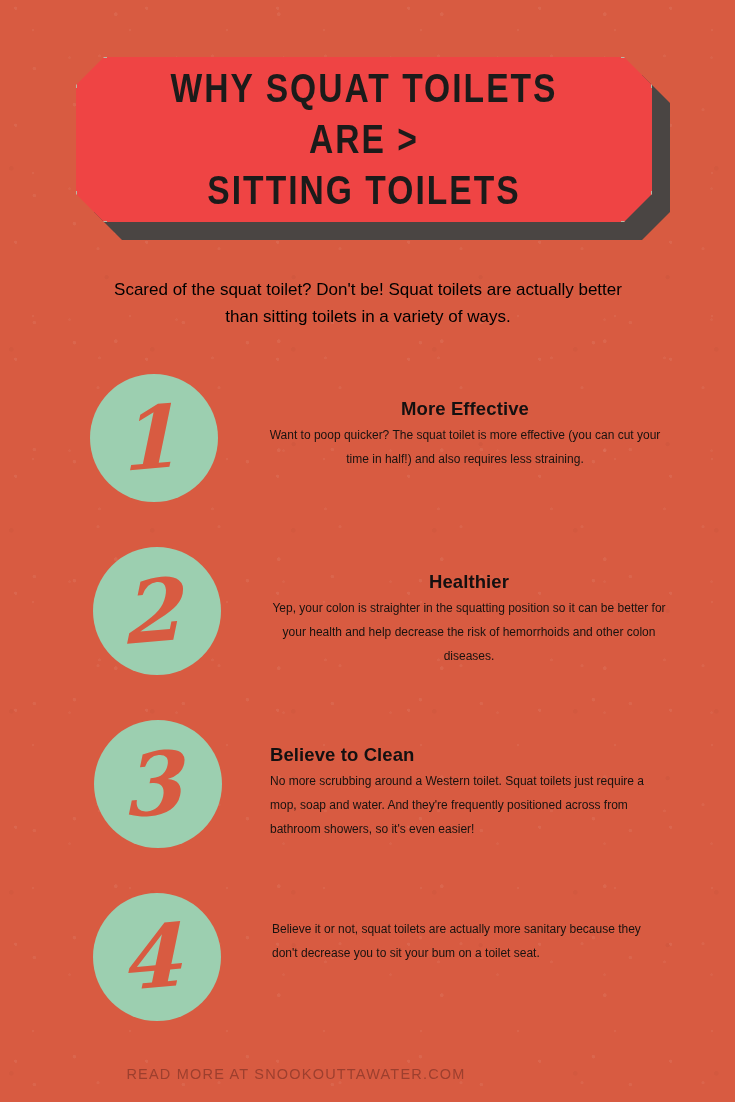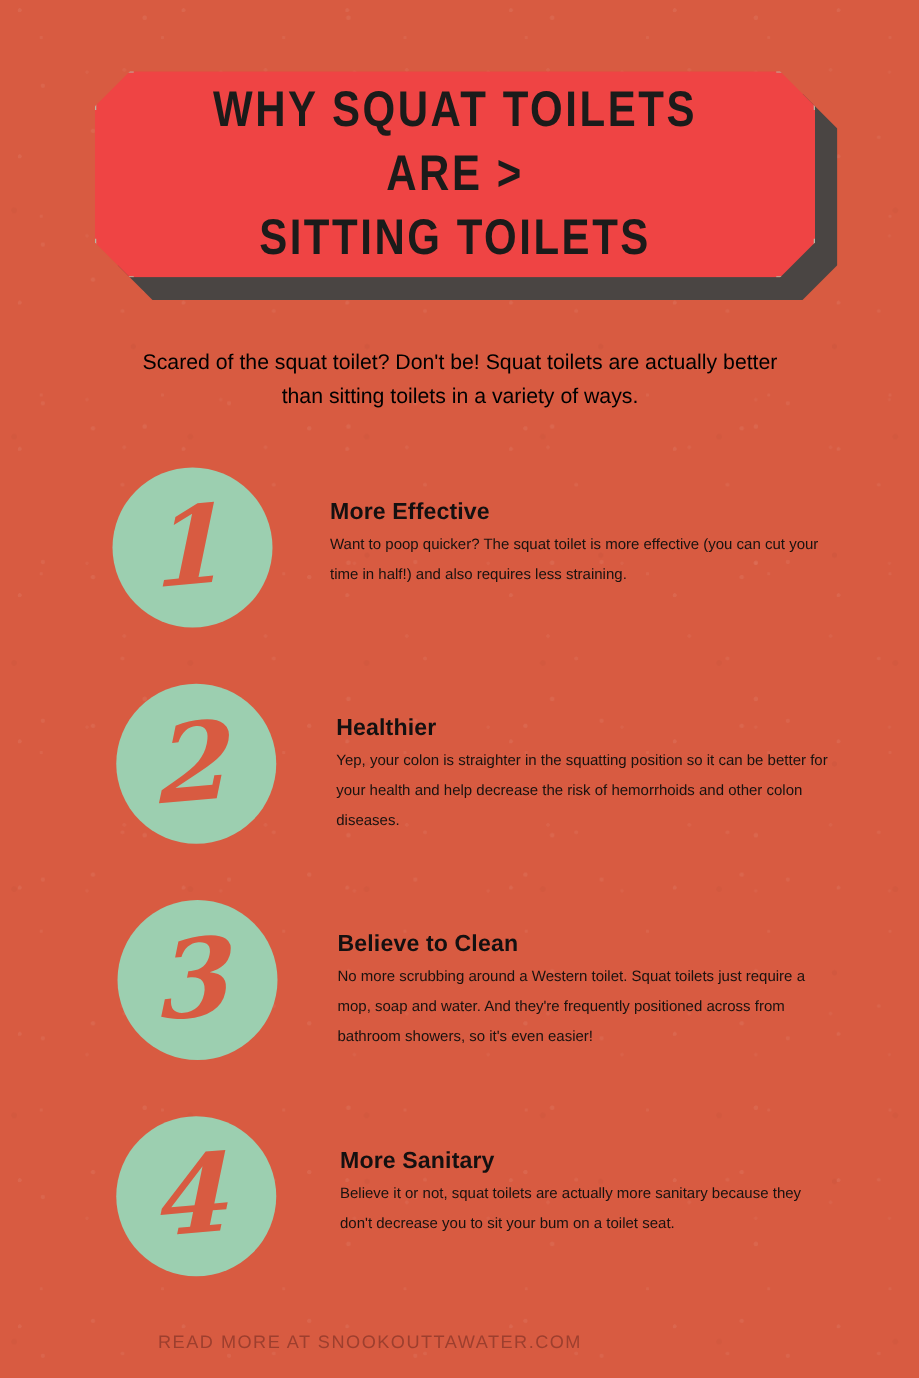--- a/index.html
+++ b/index.html
@@ -162,22 +162,22 @@
     color: #19120f;
     font-size: 12px;
     line-height: 24px;
   }
 
   
   .point.p1 .point-badge { left: 90px; }
   .point.p2 .point-badge { left: 93px; }
   .point.p3 .point-badge { left: 94px; }
   .point.p4 .point-badge { left: 93px; }
-  .point.p1 .point-body  { left: 264px; width: 402px; }
-  .point.p2 .point-body  { left: 269px; width: 400px; }
+  .point.p1 .point-body  { left: 264px; width: 402px; text-align: center; }
+  .point.p2 .point-body  { left: 269px; width: 400px; text-align: center; }
   .point.p3 .point-body  { left: 270px; width: 400px; }
   .point.p4 .point-body  { left: 272px; width: 396px; }
 
   
   #footer {
     position: absolute;
     left: 0;
     top: 1066px;
     width: 592px;
     margin: 0;
@@ -237,20 +237,19 @@
       <h2 class="point-title">Believe to Clean</h2>
       <p class="point-text">No more scrubbing around a Western toilet. Squat toilets just require a mop, soap and water. And they're frequently positioned across from bathroom showers, so it's even easier!</p>
     </div>
   </div>
 
   <div class="point p4">
     <div class="point-badge">
       <span class="point-number">4</span>
     </div>
     <div class="point-body">
-      <h2 class="point-title">More Sanitary</h2>
       <p class="point-text">Believe it or not, squat toilets are actually more sanitary because they don't decrease you to sit your bum on a toilet seat.</p>
     </div>
   </div>
 
 </div>
 
 <p id="footer">READ MORE AT SNOOKOUTTAWATER.COM</p>
 
 </body></html>

